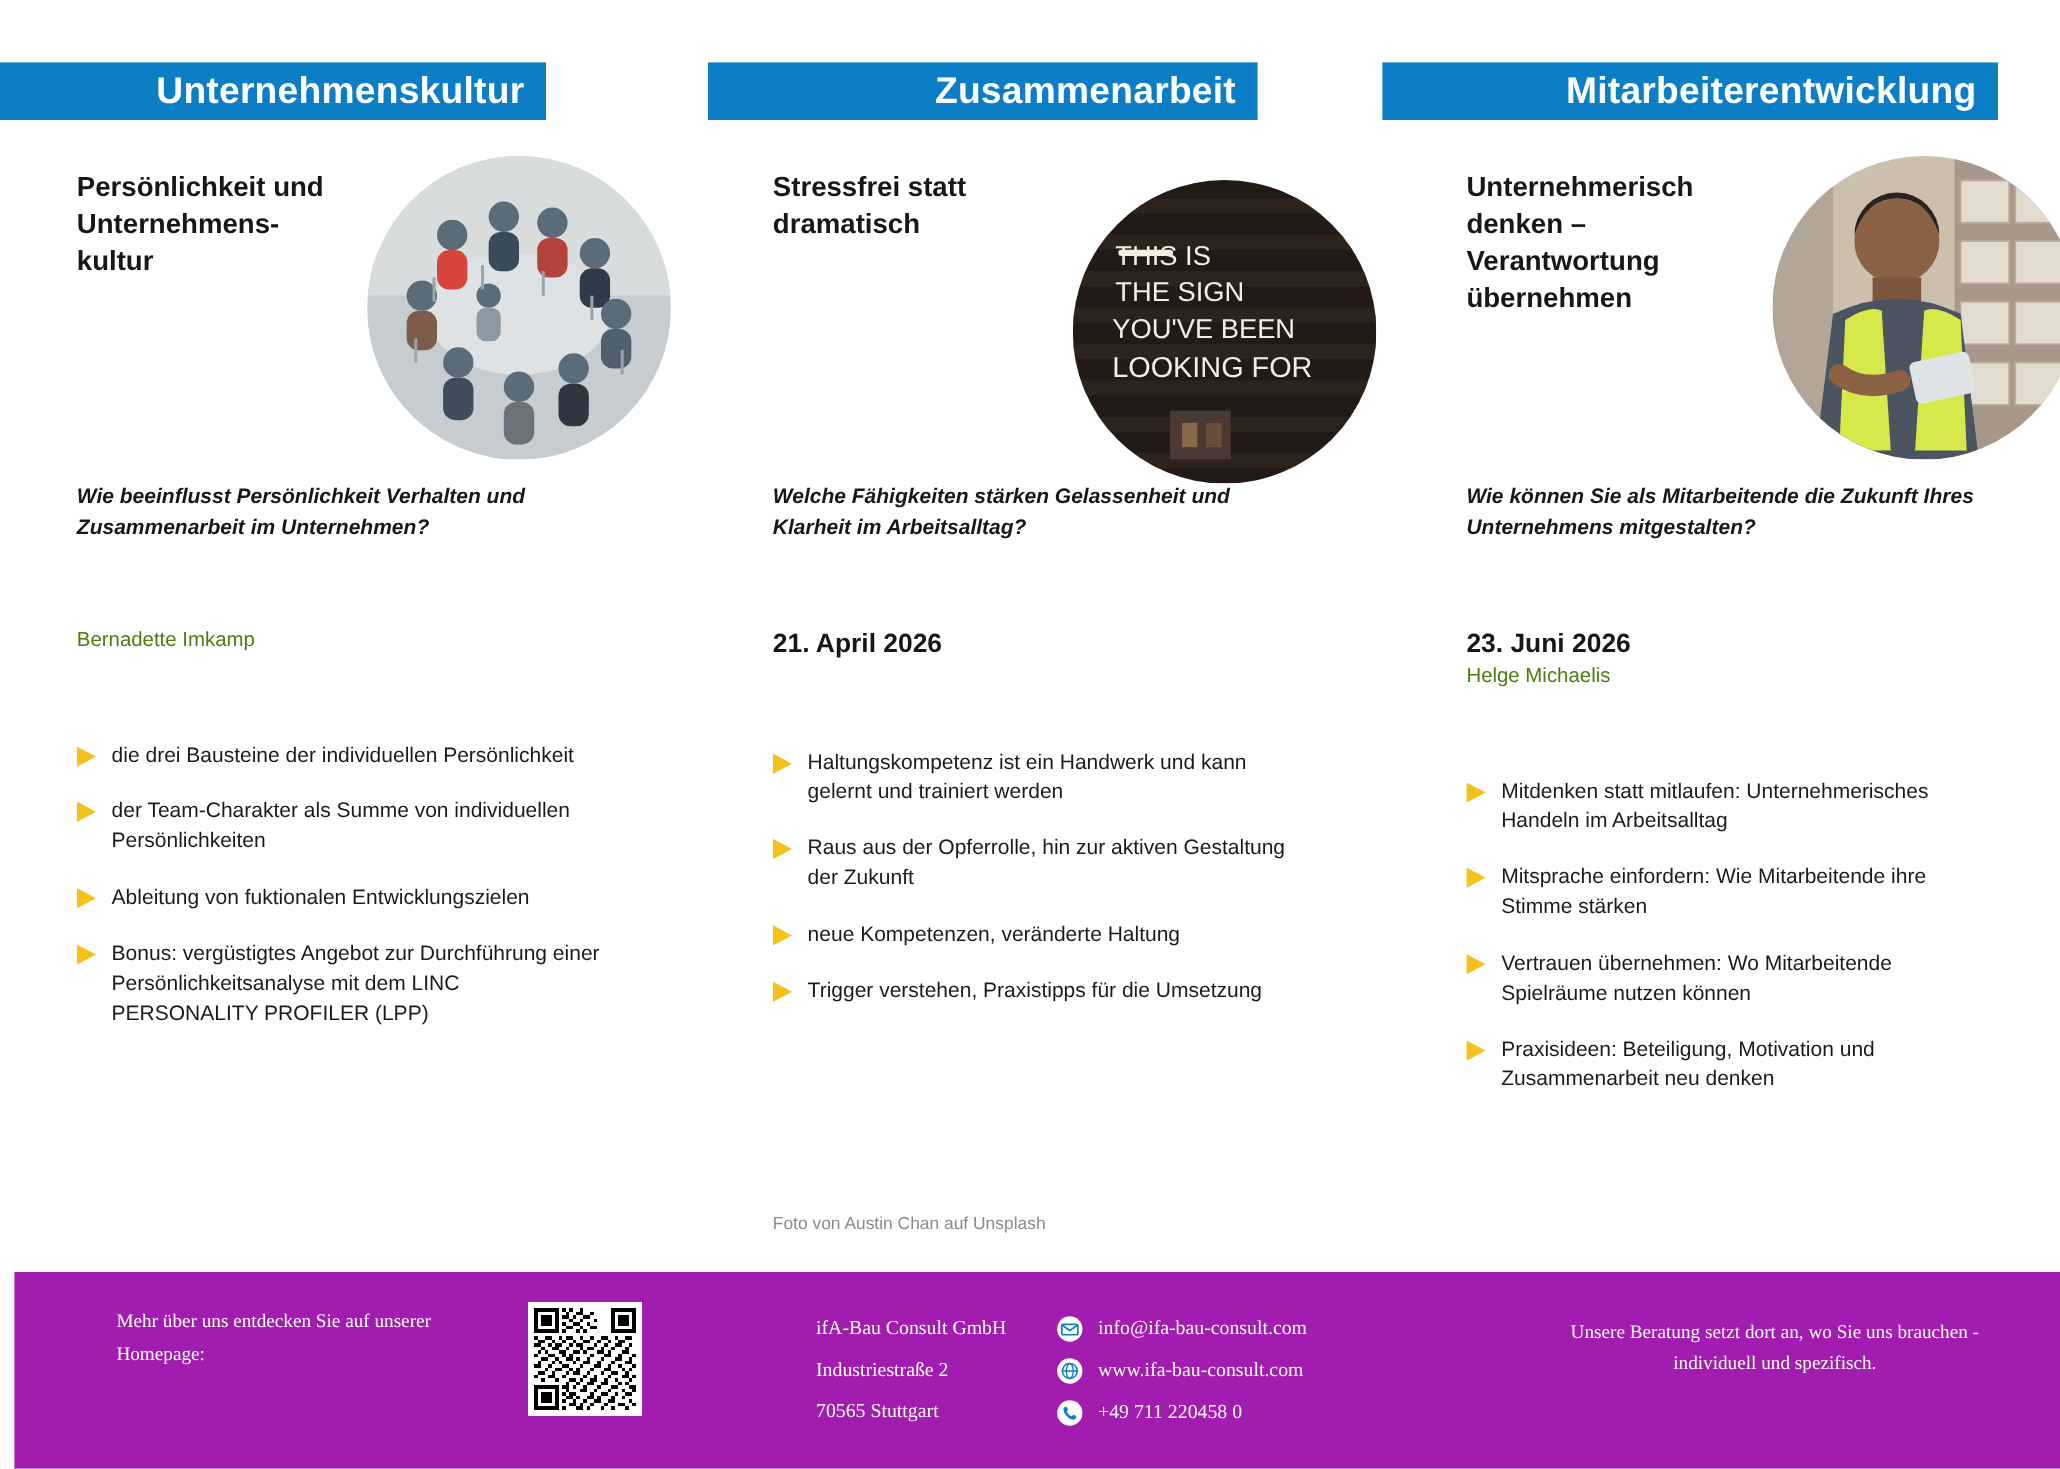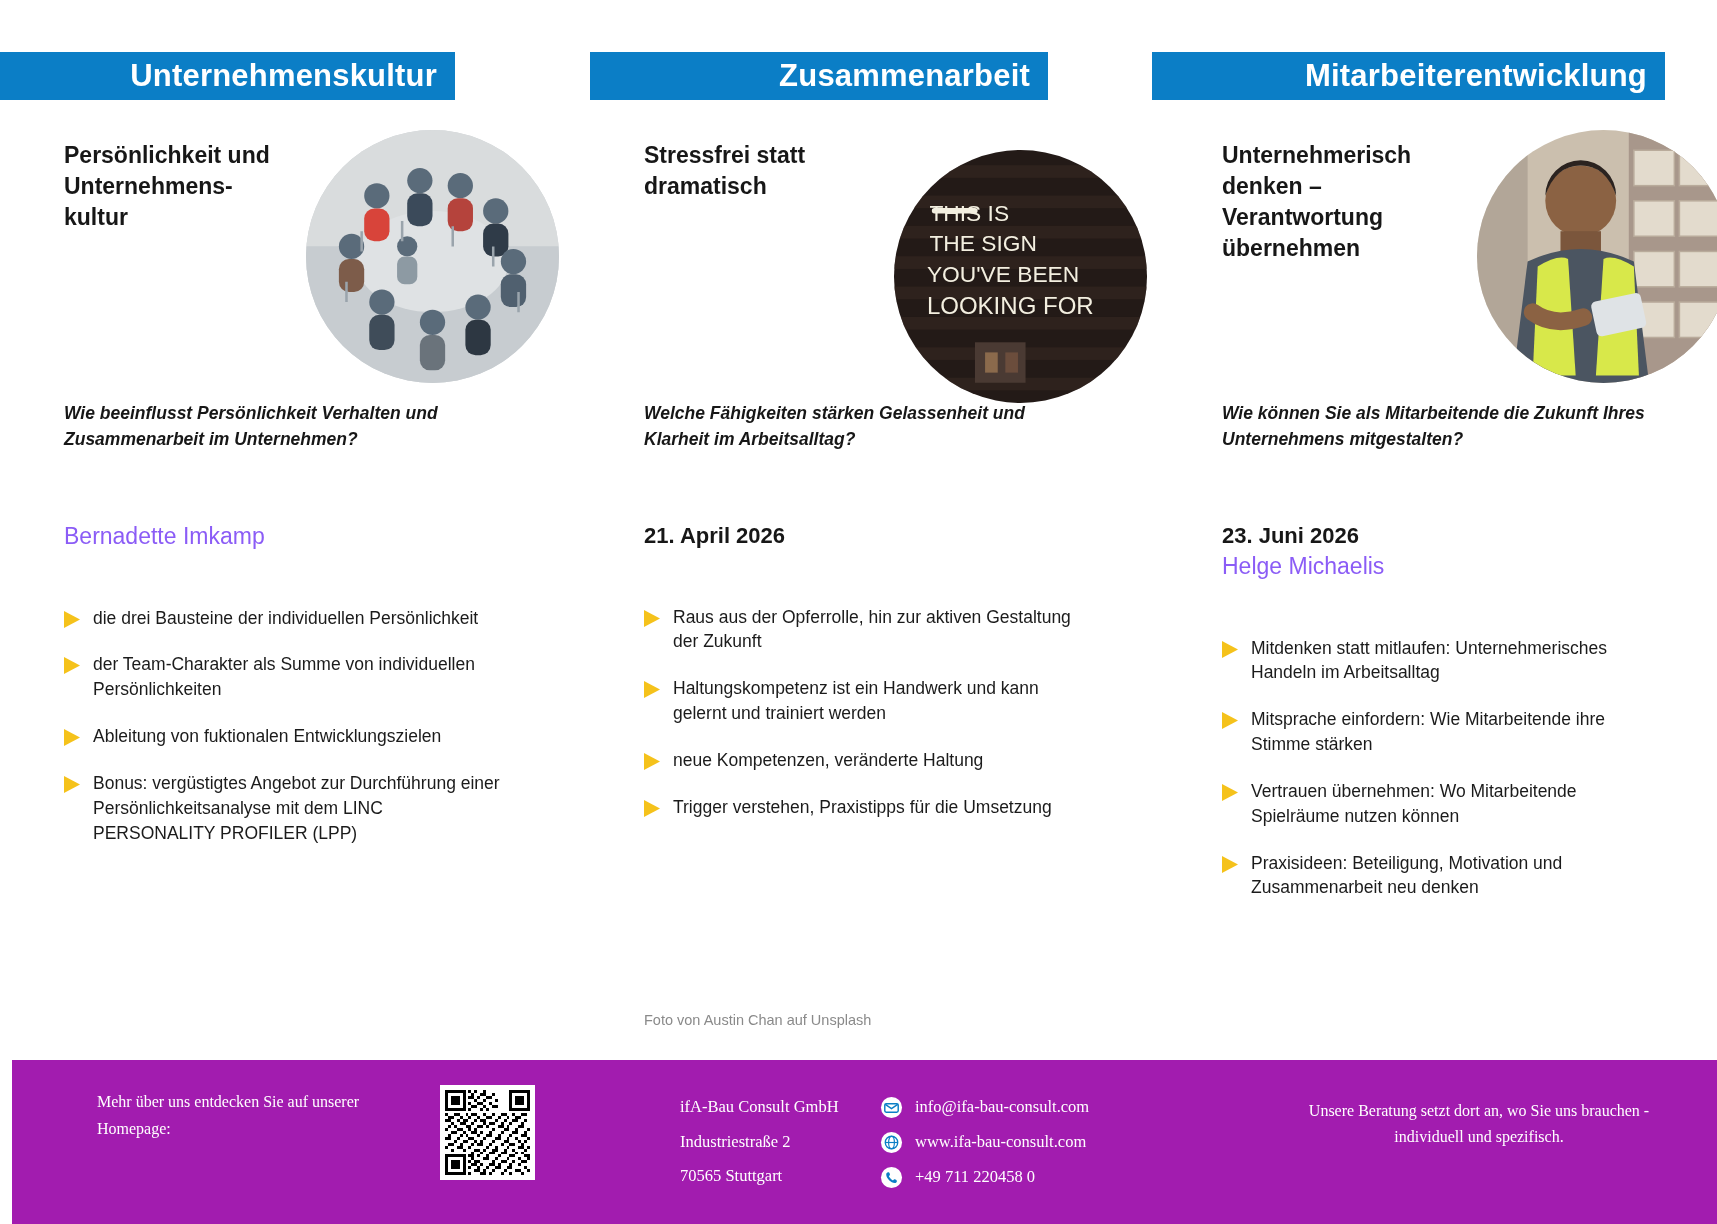--- a/index.html
+++ b/index.html
@@ -90,28 +90,28 @@
     width: 440px;
     font-style: italic;
   }
   .date {
     font-size: 22px;
     font-weight: bold;
     margin: 0;
     color: #171717;
   }
   .speaker {
-    font-size: 23px;
+    font-size: 17px;
     margin: 4px 0 0 0;
-    color: #8b5cf6;
+    color: #4d7c0f;
   }
   .date-block { margin-top: 70px; }
 
   .bullets {
-    margin-top: 56px;
+    margin-top: 74px;
     list-style: none;
     padding: 0;
   }
   .bullet {
     display: flex;
     align-items: flex-start;
     margin-bottom: 22px;
   }
   .bullet-marker {
     flex: 0 0 auto;
@@ -322,29 +322,29 @@
     <div class="date-block">
       <p class="date">21. April 2026</p>
     </div>
     <ul class="bullets">
       <li class="bullet">
         <span class="bullet-marker">
           <svg width="16" height="17" viewBox="0 0 16 17">
               <polygon points="0,0 16,8.5 0,17" fill="#f5c21b"></polygon>
             </svg>
         </span>
+        <span class="bullet-text">Haltungskompetenz ist ein Handwerk und kann gelernt und trainiert werden</span>
+      </li>
+      <li class="bullet">
+        <span class="bullet-marker">
+          <svg width="16" height="17" viewBox="0 0 16 17">
+              <polygon points="0,0 16,8.5 0,17" fill="#f5c21b"></polygon>
+            </svg>
+        </span>
         <span class="bullet-text">Raus aus der Opferrolle, hin zur aktiven Gestaltung der Zukunft</span>
-      </li>
-      <li class="bullet">
-        <span class="bullet-marker">
-          <svg width="16" height="17" viewBox="0 0 16 17">
-              <polygon points="0,0 16,8.5 0,17" fill="#f5c21b"></polygon>
-            </svg>
-        </span>
-        <span class="bullet-text">Haltungskompetenz ist ein Handwerk und kann gelernt und trainiert werden</span>
       </li>
       <li class="bullet">
         <span class="bullet-marker">
           <svg width="16" height="17" viewBox="0 0 16 17">
               <polygon points="0,0 16,8.5 0,17" fill="#f5c21b"></polygon>
             </svg>
         </span>
         <span class="bullet-text">neue Kompetenzen, veränderte Haltung</span>
       </li>
       <li class="bullet">

